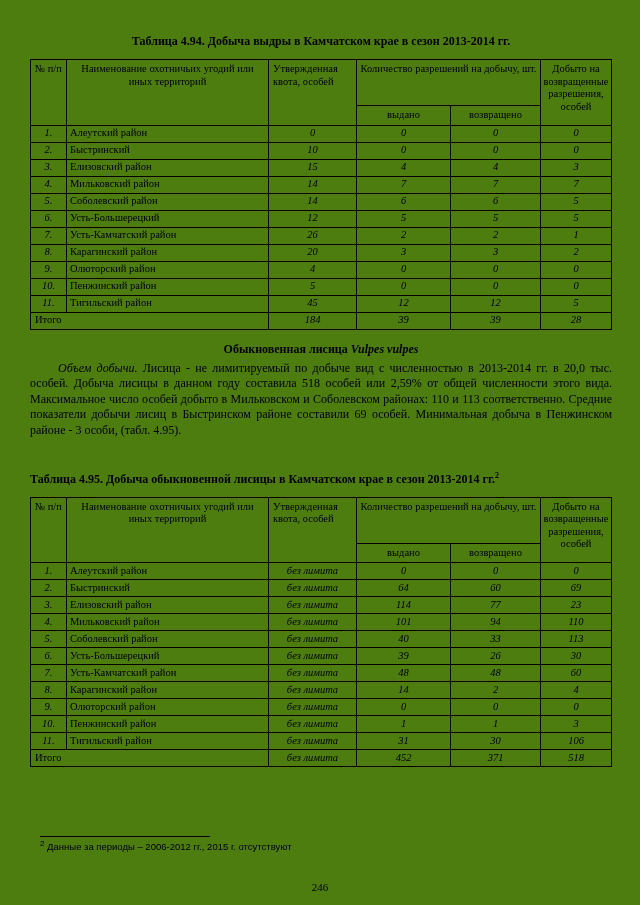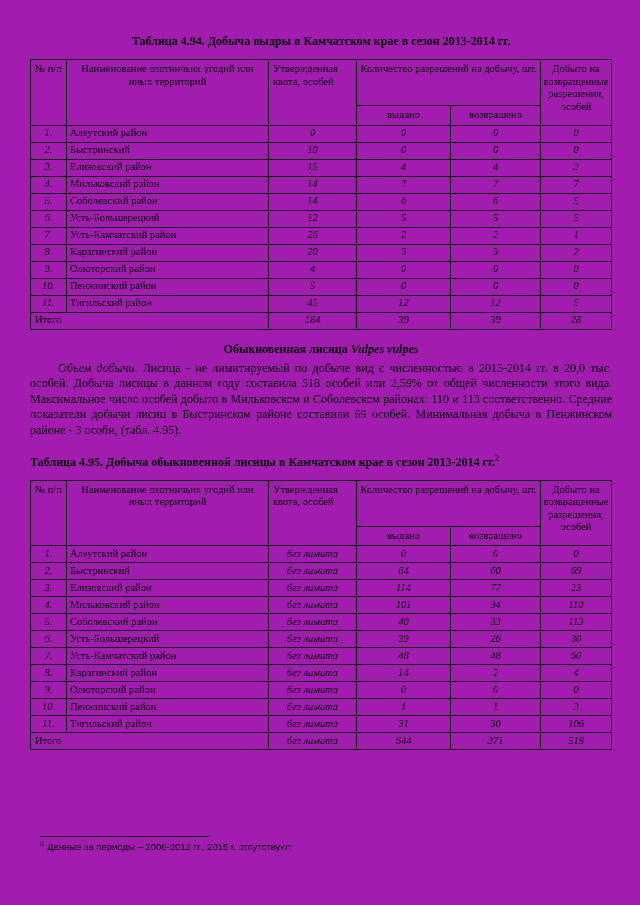--- a/index.html
+++ b/index.html
@@ -1,18 +1,18 @@
 <!DOCTYPE html>
 <html><head>
 <meta charset="utf-8">
 <style>
   * { margin:0; padding:0; box-sizing:border-box; }
   html,body { background:#ffffff; }
   body { width:640px; font-family:"Liberation Serif","DejaVu Serif",serif; color:#000; }
-  .page { position:relative; width:640px; height:905px; background:#a21caf; padding:34px 28px 0 30px; overflow:hidden; }
+  .page { position:relative; width:640px; height:905px; background:#4d7c0f; padding:34px 28px 0 30px; overflow:hidden; }
 
   .tbl-title { font-size:12px; font-weight:bold; text-align:center; line-height:1.25; margin-bottom:10px; }
   .tbl-title.left { text-align:left; }
 
   table.data { width:582px; border-collapse:collapse; table-layout:fixed;border-radius:22px; }
   table.data th, table.data td { border:1px solid #000; font-size:10.5px; line-height:1.2; }
   table.data thead th { font-weight:normal; text-align:center; vertical-align:top; padding:3px 2px; }
   table.data thead th.left { text-align:left; padding-left:4px; }
   table.data thead tr.h1 { height:46px; }
   table.data thead tr.h2 th { vertical-align:middle; height:18px; }
@@ -26,21 +26,21 @@
   .species-heading .latin { font-style:italic; }
   .body-para { font-size:12px; text-align:justify; line-height:1.3; text-indent:28px; margin-bottom:14px; }
   .body-para .lead { font-style:italic; }
 
   sup { font-size:8px; vertical-align:super; line-height:0; }
 
   .footnote { position:absolute; left:40px; top:836px; right:28px; font-family:"Liberation Sans","DejaVu Sans",sans-serif; font-size:9.5px; }
   .footnote-rule { width:170px; border-top:1px solid #000; margin-bottom:4px; }
   .page-num { position:absolute; left:0; right:0; bottom:12px; text-align:center; font-size:11px; }
 
-  .mt2 { margin-top:16px; }
+  .mt2 { margin-top:33px; }
 </style>
 </head>
 <body>
 
 <div class="page">
 
   <div class="tbl-title">Таблица 4.94. Добыча выдры в Камчатском крае в сезон 2013-2014 гг.</div>
 
   <table class="data">
     <colgroup>
@@ -276,26 +276,27 @@
         <td class="c">11.</td>
         <td class="terr">Тигильский район</td>
         <td class="c">без лимита</td>
         <td class="c">31</td>
         <td class="c">30</td>
         <td class="c">106</td>
       </tr>
       <tr class="total">
         <td colspan="2" class="lbl">Итого</td>
         <td class="c">без лимита</td>
-        <td class="c">644</td>
+        <td class="c">452</td>
         <td class="c">371</td>
         <td class="c">518</td>
       </tr>
     </tbody>
   </table>
 
   <div class="footnote">
     <div class="footnote-rule"></div>
     <sup>2</sup> <span>Данные за периоды – 2006-2012 гг., 2015 г. отсутствуют</span>
   </div>
 
+  <div class="page-num">246</div>
 
 </div>
 
 </body></html>

